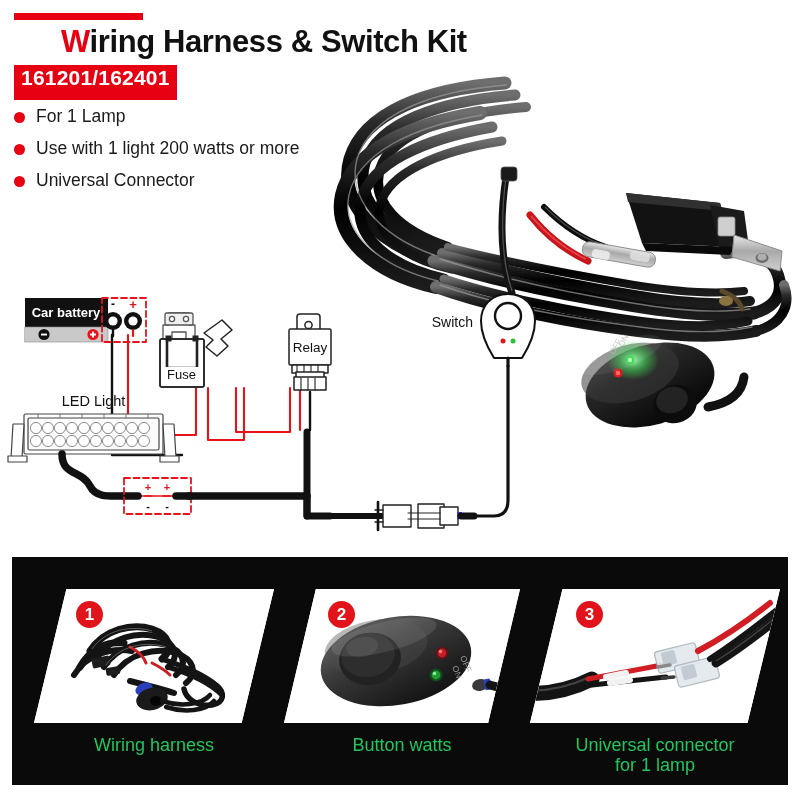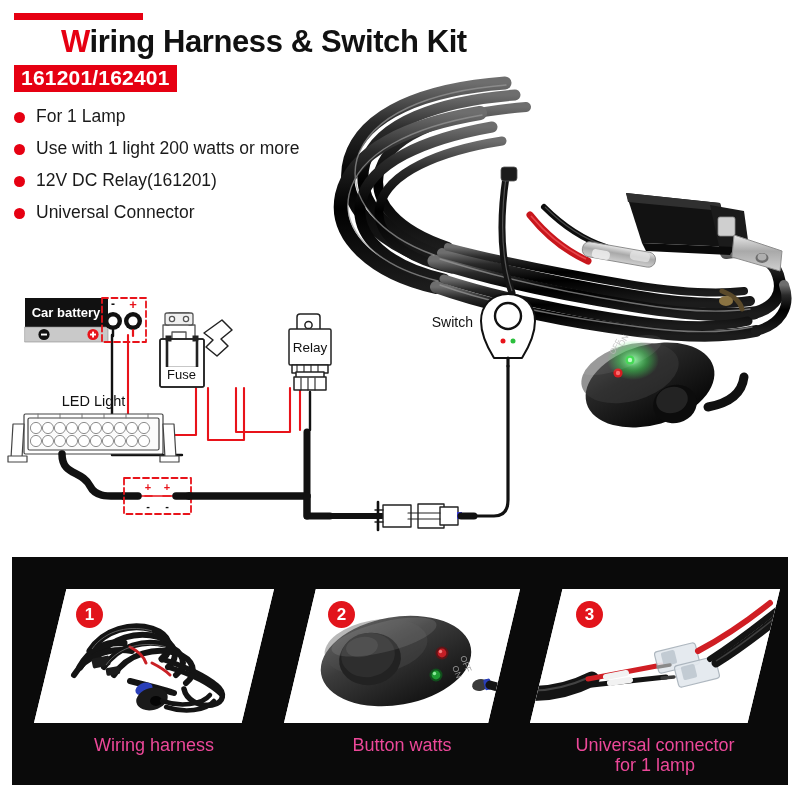--- a/index.html
+++ b/index.html
@@ -19,21 +19,21 @@
   .title{
     position:absolute;left:13px;top:26px;
     font-size:31px;font-weight:bold;color:#111;letter-spacing:-0.4px;
     white-space:nowrap;line-height:1;margin-left:48px;
   }
   .title .accent{color:#e60012;}
   .model-badge{
     position:absolute;left:14px;top:65px;
     background:#e60012;color:#ffffff;
     font-size:21px;font-weight:bold;letter-spacing:0.2px;
-    padding:2px 7px 4px 7px;line-height:1;
+    padding:2px 7px 12px 7px;line-height:1;
     white-space:nowrap;
   }
 
   
   .features{position:absolute;left:14px;top:101px;width:360px;}
   .feat{
     position:relative;height:32px;display:flex;align-items:center;
   }
   .feat .dot{
     width:11px;height:11px;border-radius:50%;
@@ -63,21 +63,21 @@
   }
   .panel .clip svg{display:block;width:100%;height:100%;}
   .num{
     position:absolute;width:27px;height:27px;border-radius:50%;
     background:#e2141b;color:#fff;font-size:17px;font-weight:bold;
     display:flex;align-items:center;justify-content:center;
     line-height:1;z-index:5;
   }
   .cap{
     position:absolute;left:0;width:100%;top:178px;
-    color:#ec4899;font-size:18px;text-align:center;line-height:1.12;
+    color:#22c55e;font-size:18px;text-align:center;line-height:1.12;
     white-space:pre-line;
   }
 
   
   #panel-1{left:22px;width:240px;}
   #panel-1 .clip{clip-path:polygon(13.5% 0%,100% 0%,86.5% 100%,0% 100%);}
   #panel-1 .num{left:42px;top:44px;}
   #panel-2{left:272px;width:236px;}
   #panel-2 .clip{clip-path:polygon(13.5% 0%,100% 0%,86.5% 100%,0% 100%);}
   #panel-2 .num{left:44px;top:44px;}
@@ -97,24 +97,20 @@
   <div class="model-badge">161201/162401</div>
 
   <div class="features">
     <div class="feat">
       <span class="dot"></span>
       <span class="ftxt">For 1 Lamp</span>
     </div>
     <div class="feat">
       <span class="dot"></span>
       <span class="ftxt">Use with 1 light 200 watts or more</span>
-    </div>
-    <div class="feat">
-      <span class="dot"></span>
-      <span class="ftxt">12V DC Relay(161201)</span>
     </div>
     <div class="feat">
       <span class="dot"></span>
       <span class="ftxt">Universal Connector</span>
     </div>
   </div>
 
   <div class="photo">
     <svg viewBox="0 0 470 420" xmlns="http://www.w3.org/2000/svg">
       <defs>

